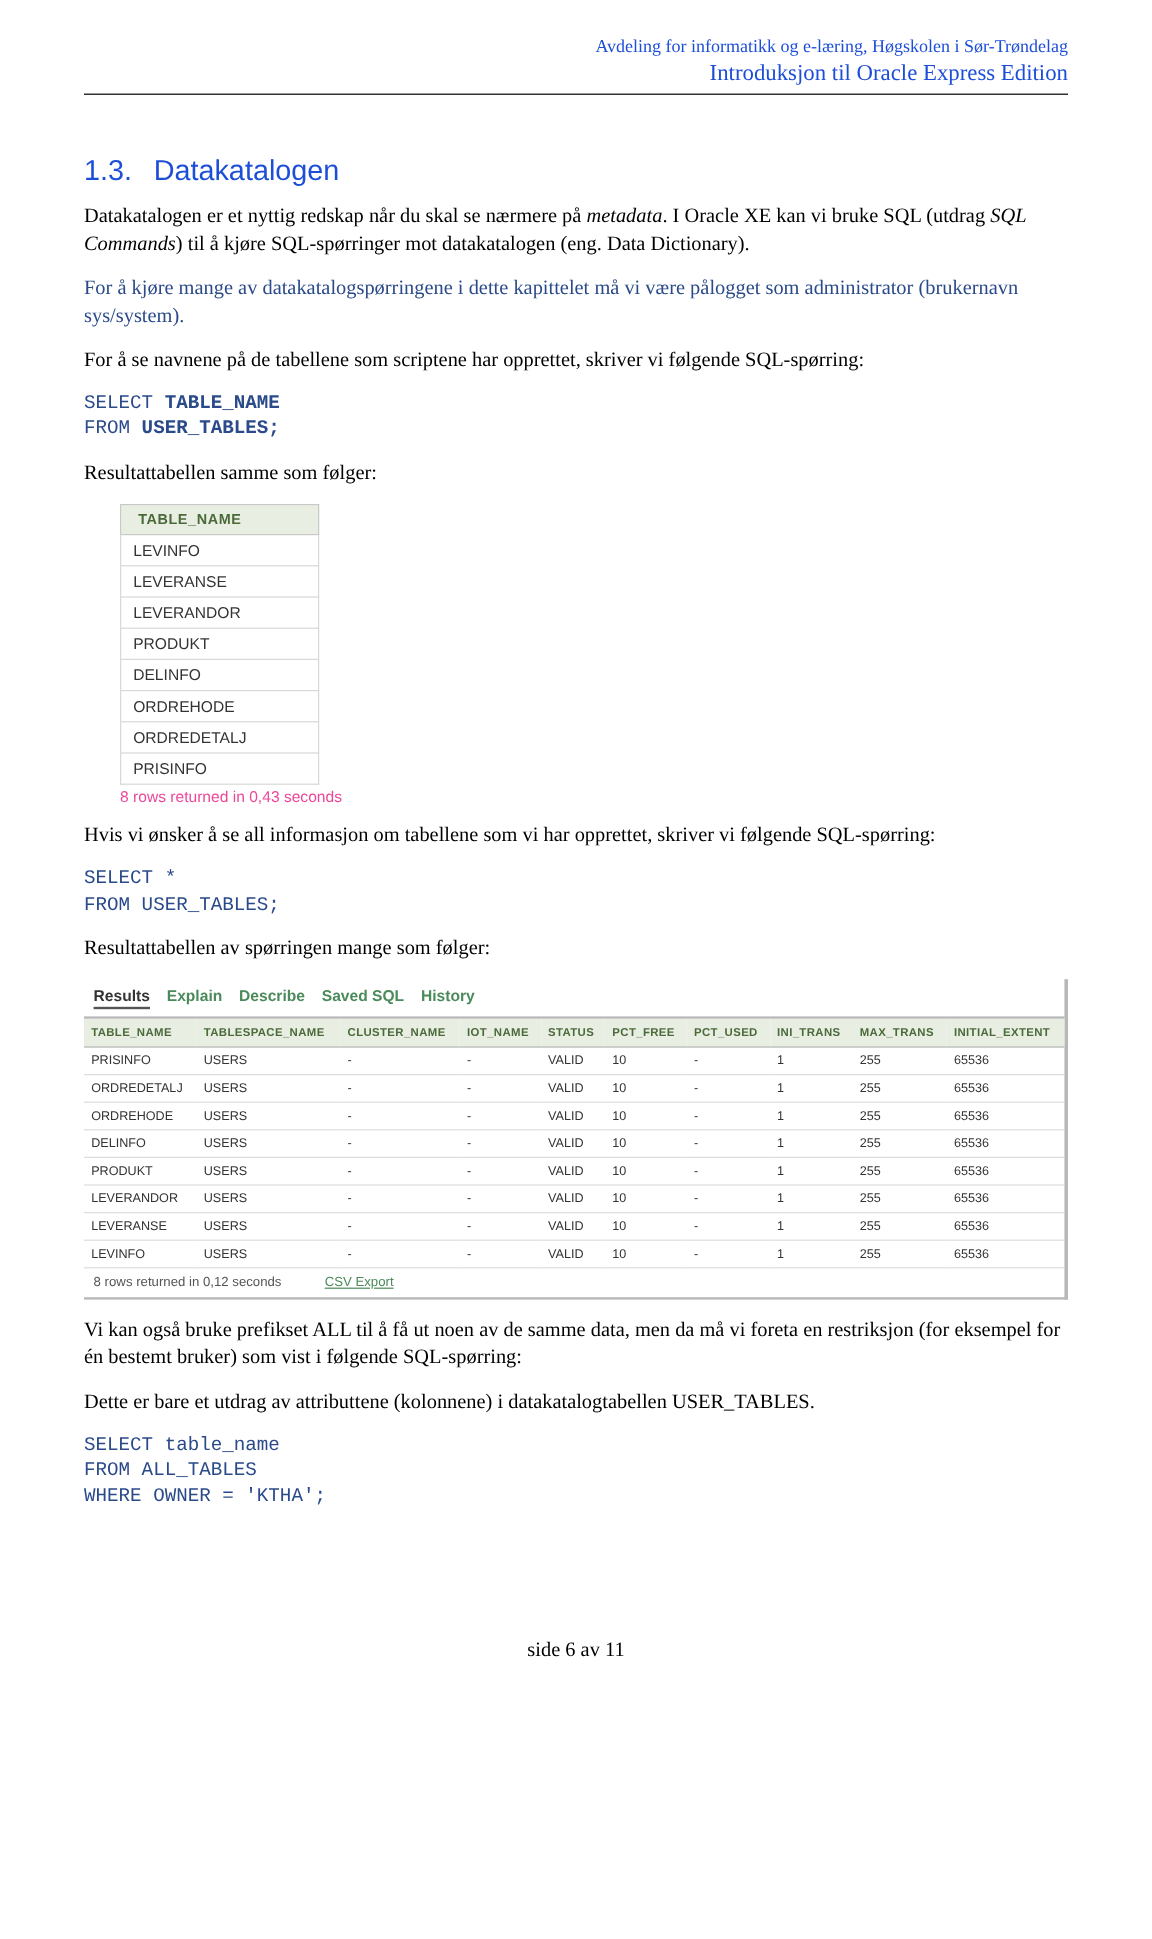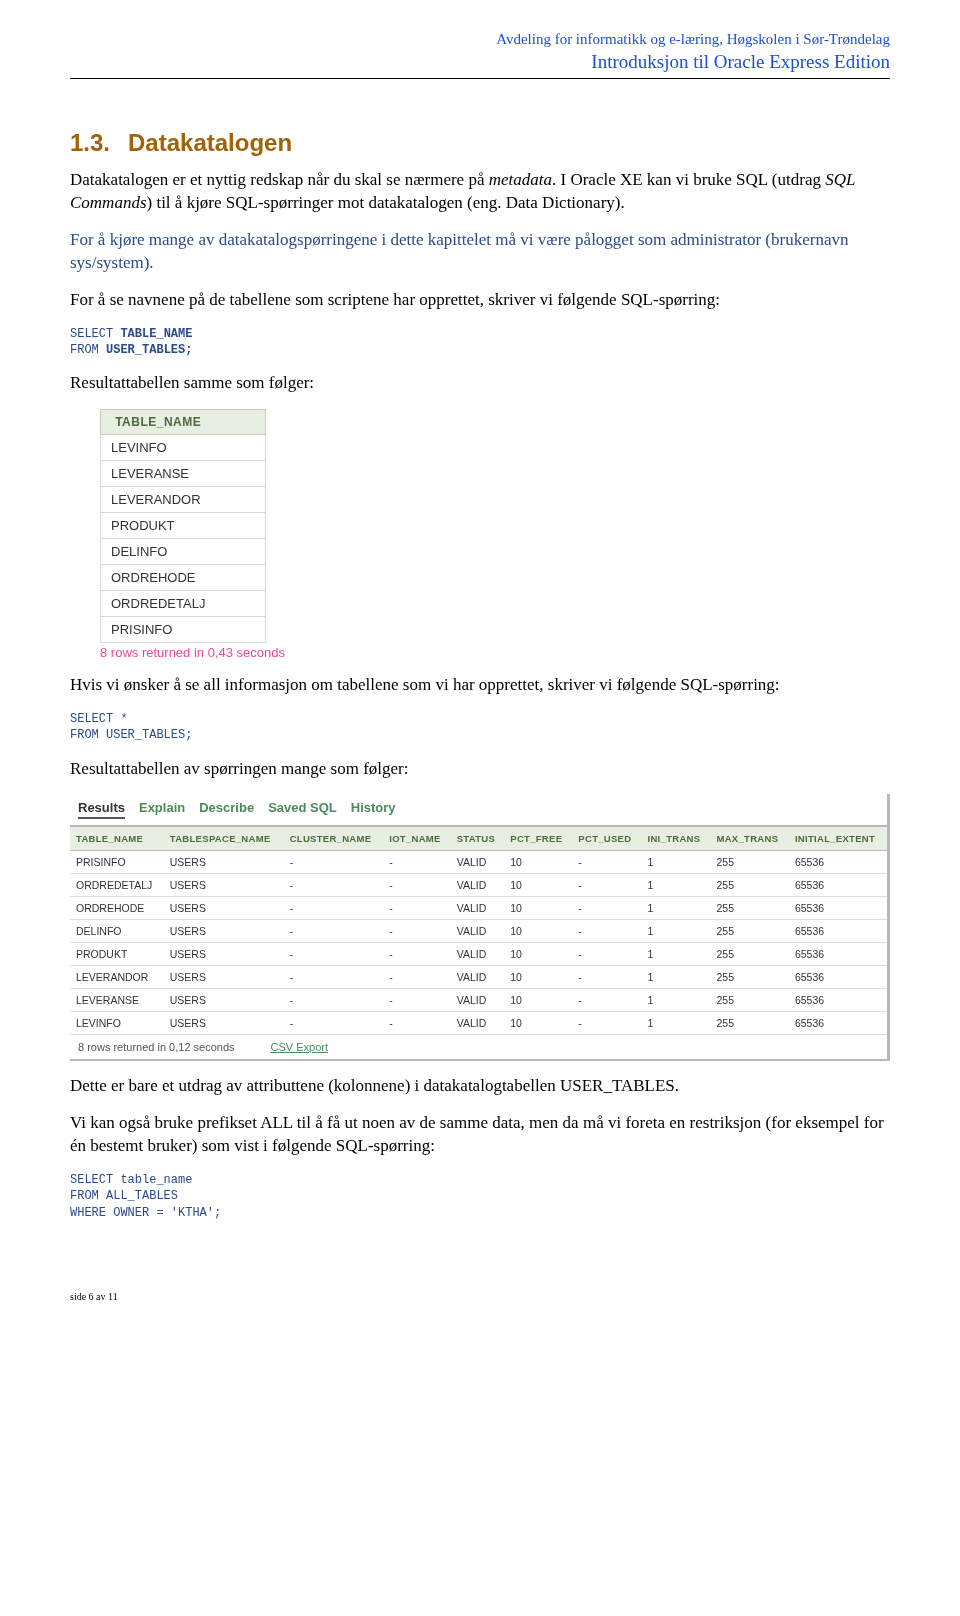--- a/index.html
+++ b/index.html
@@ -19,36 +19,36 @@
     font-size: 15px;
     line-height: 1.3;
     border-bottom: 1px solid #000;
     padding-bottom: 4px;
     margin-bottom: 50px;
   }
   .header-block .subtitle {
     font-size: 19px;
   }
   h2.section-title {
-    color: #a16207;
+    color: #1d4ed8;
     font-family: Arial, Helvetica, sans-serif;
     font-size: 24px;
-    font-weight: bold;
+    font-weight: normal;
     margin: 0 0 12px 0;
   }
   .sec-num { margin-right: 18px; }
   p {
     font-size: 17px;
     line-height: 1.35;
     margin: 0 0 14px 0;
   }
   .blue-para { color: #2a4a8a; }
   .code-block {
     font-family: "Courier New", monospace;
-    font-size: 12px;
+    font-size: 16px;
     color: #2a4a8a;
     white-space: pre;
     margin: 0 0 14px 0;
     line-height: 1.35;
   }
   .code-block .kw { font-weight: bold; }
   .italic { font-style: italic; }
 
   
   .result-table {
@@ -134,23 +134,23 @@
     padding: 6px 8px;
     font-size: 11px;
     color: #555;
     display: flex;
     align-items: center;
     gap: 36px;
   }
   .wide-footer .csv { color: #4b8a5a; text-decoration: underline; cursor: pointer; }
 
   .page-num {
-    text-align: left;
-    font-size: 10px;
-    margin-top: 70px;
+    text-align: center;
+    font-size: 17px;
+    margin-top: 106px;
   }
 </style>
 </head>
 <body>
 
 <div class="page">
 
   <div class="header-block">
     <div>Avdeling for informatikk og e-læring, Høgskolen i Sør-Trøndelag</div>
     <div class="subtitle">Introduksjon til Oracle Express Edition</div>
@@ -336,23 +336,23 @@
             <td>65536</td>
           </tr>
         </tbody>
     </table>
     <div class="wide-footer">
       <span>8 rows returned in 0,12 seconds</span>
       <span class="csv">CSV Export</span>
     </div>
   </div>
 
+  <p>Vi kan også bruke prefikset ALL til å få ut noen av de samme data, men da må vi foreta en restriksjon (for eksempel for én bestemt bruker) som vist i følgende SQL-spørring:</p>
+
   <p>Dette er bare et utdrag av attributtene (kolonnene) i datakatalogtabellen USER_TABLES.</p>
-
-  <p>Vi kan også bruke prefikset ALL til å få ut noen av de samme data, men da må vi foreta en restriksjon (for eksempel for én bestemt bruker) som vist i følgende SQL-spørring:</p>
 
   <div class="code-block"><span>SELECT table_name</span>
 <span>FROM ALL_TABLES</span>
 <span>WHERE OWNER = 'KTHA';</span></div>
 
   <div class="page-num">side 6 av 11</div>
 
 </div>
 
 </body></html>

